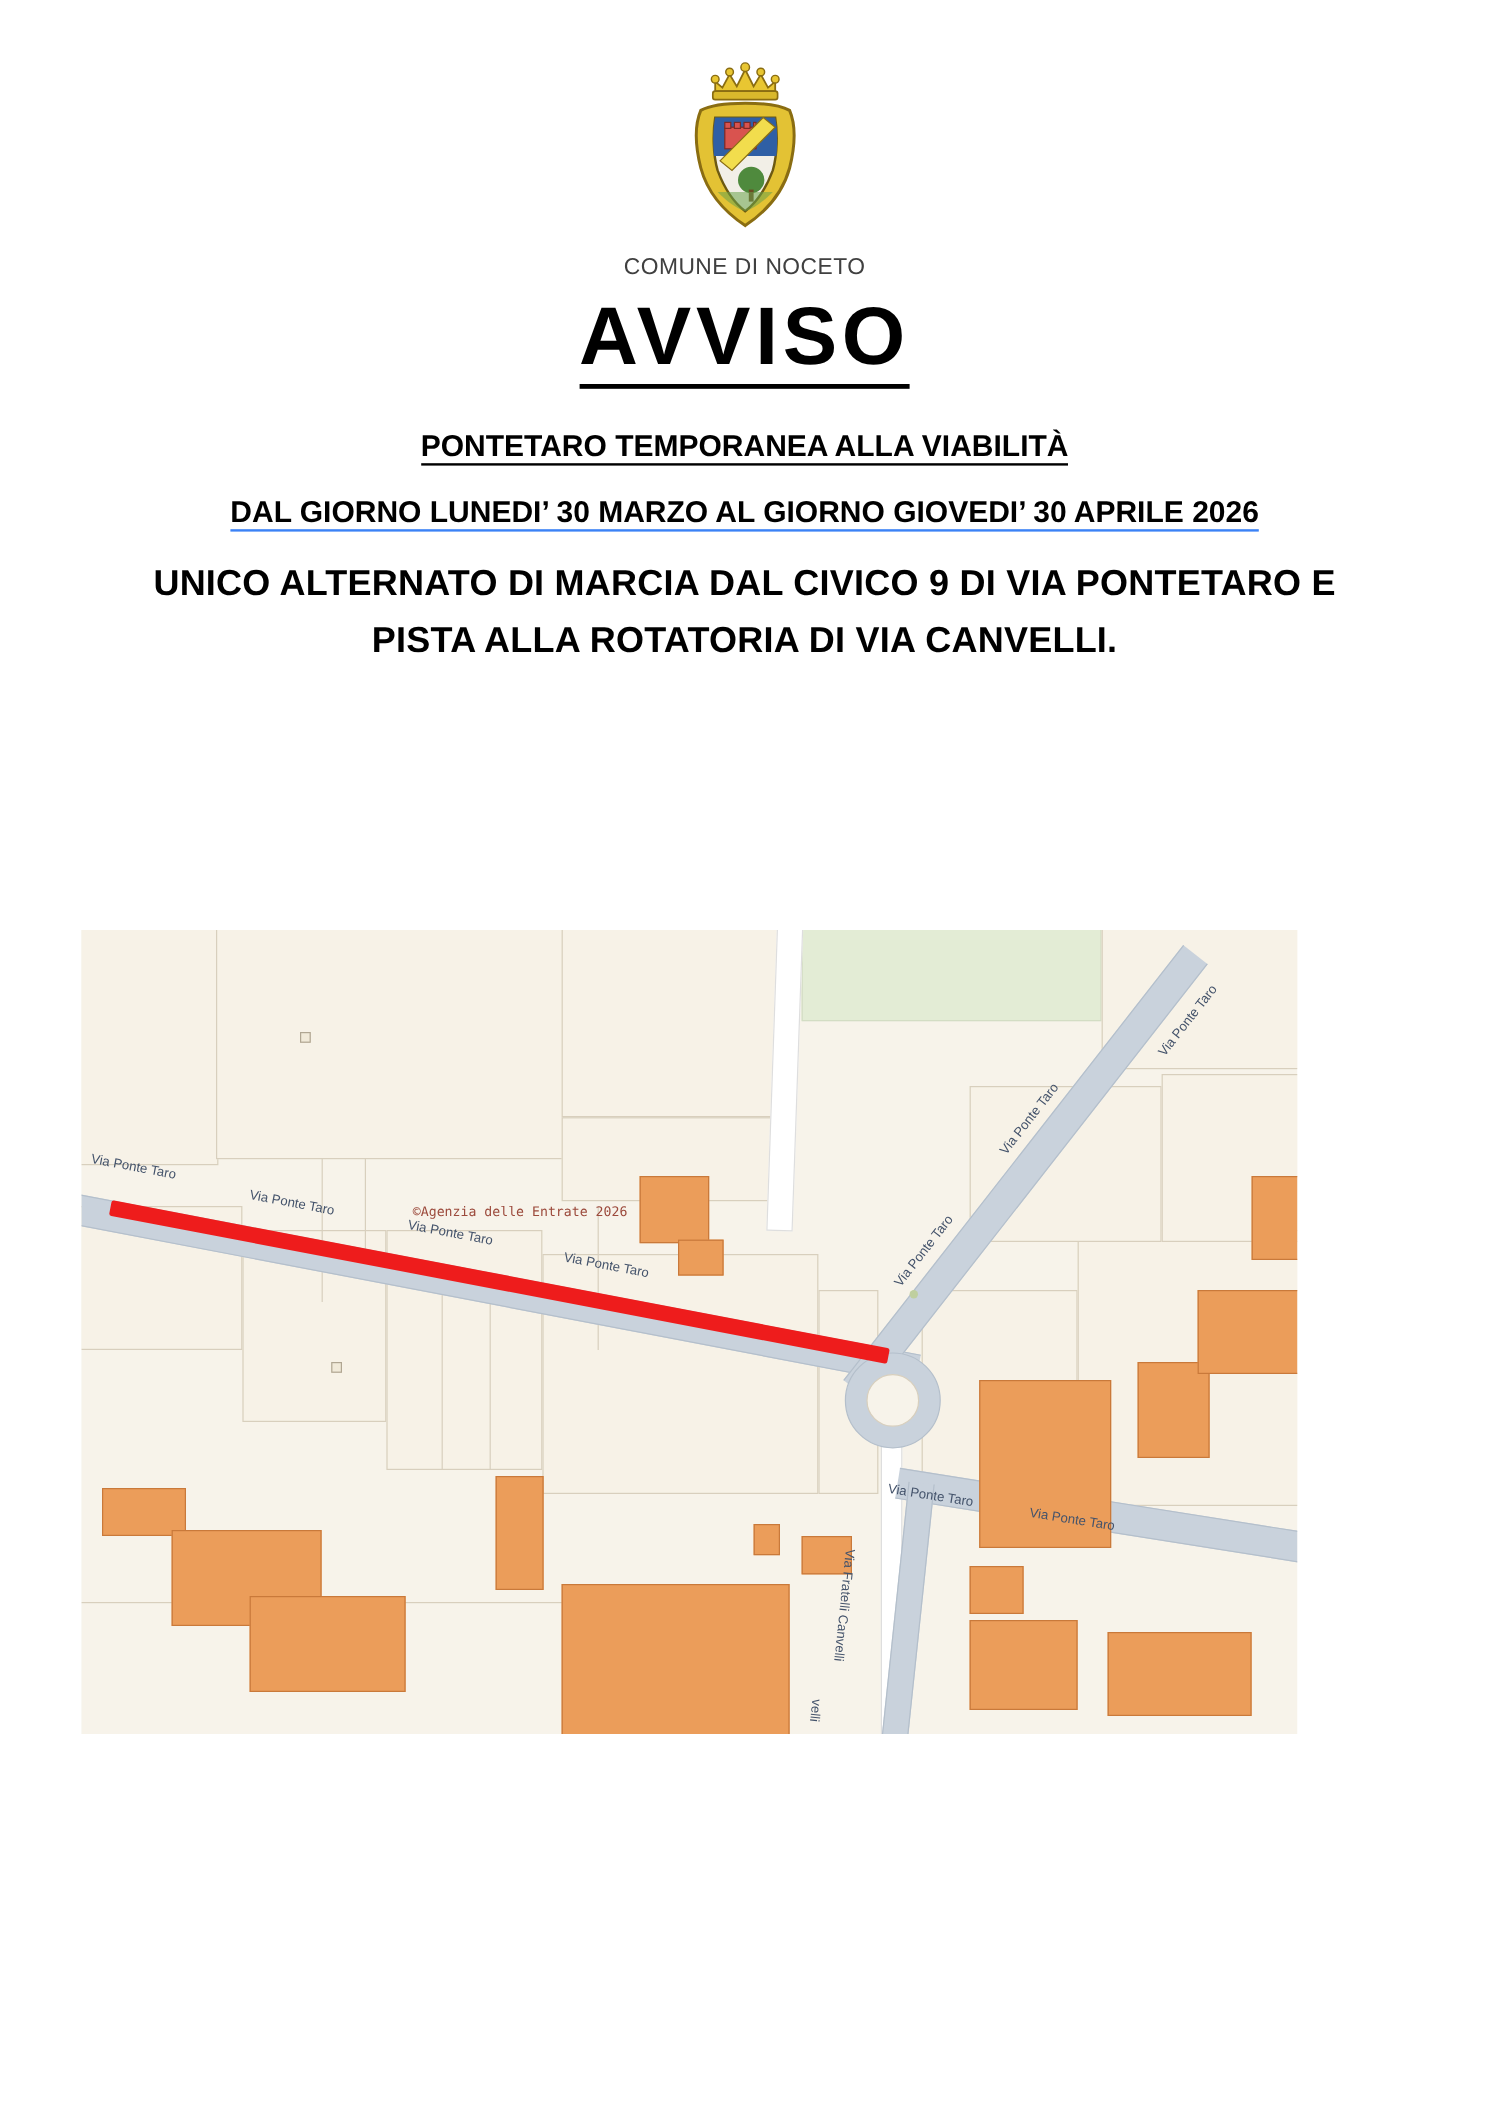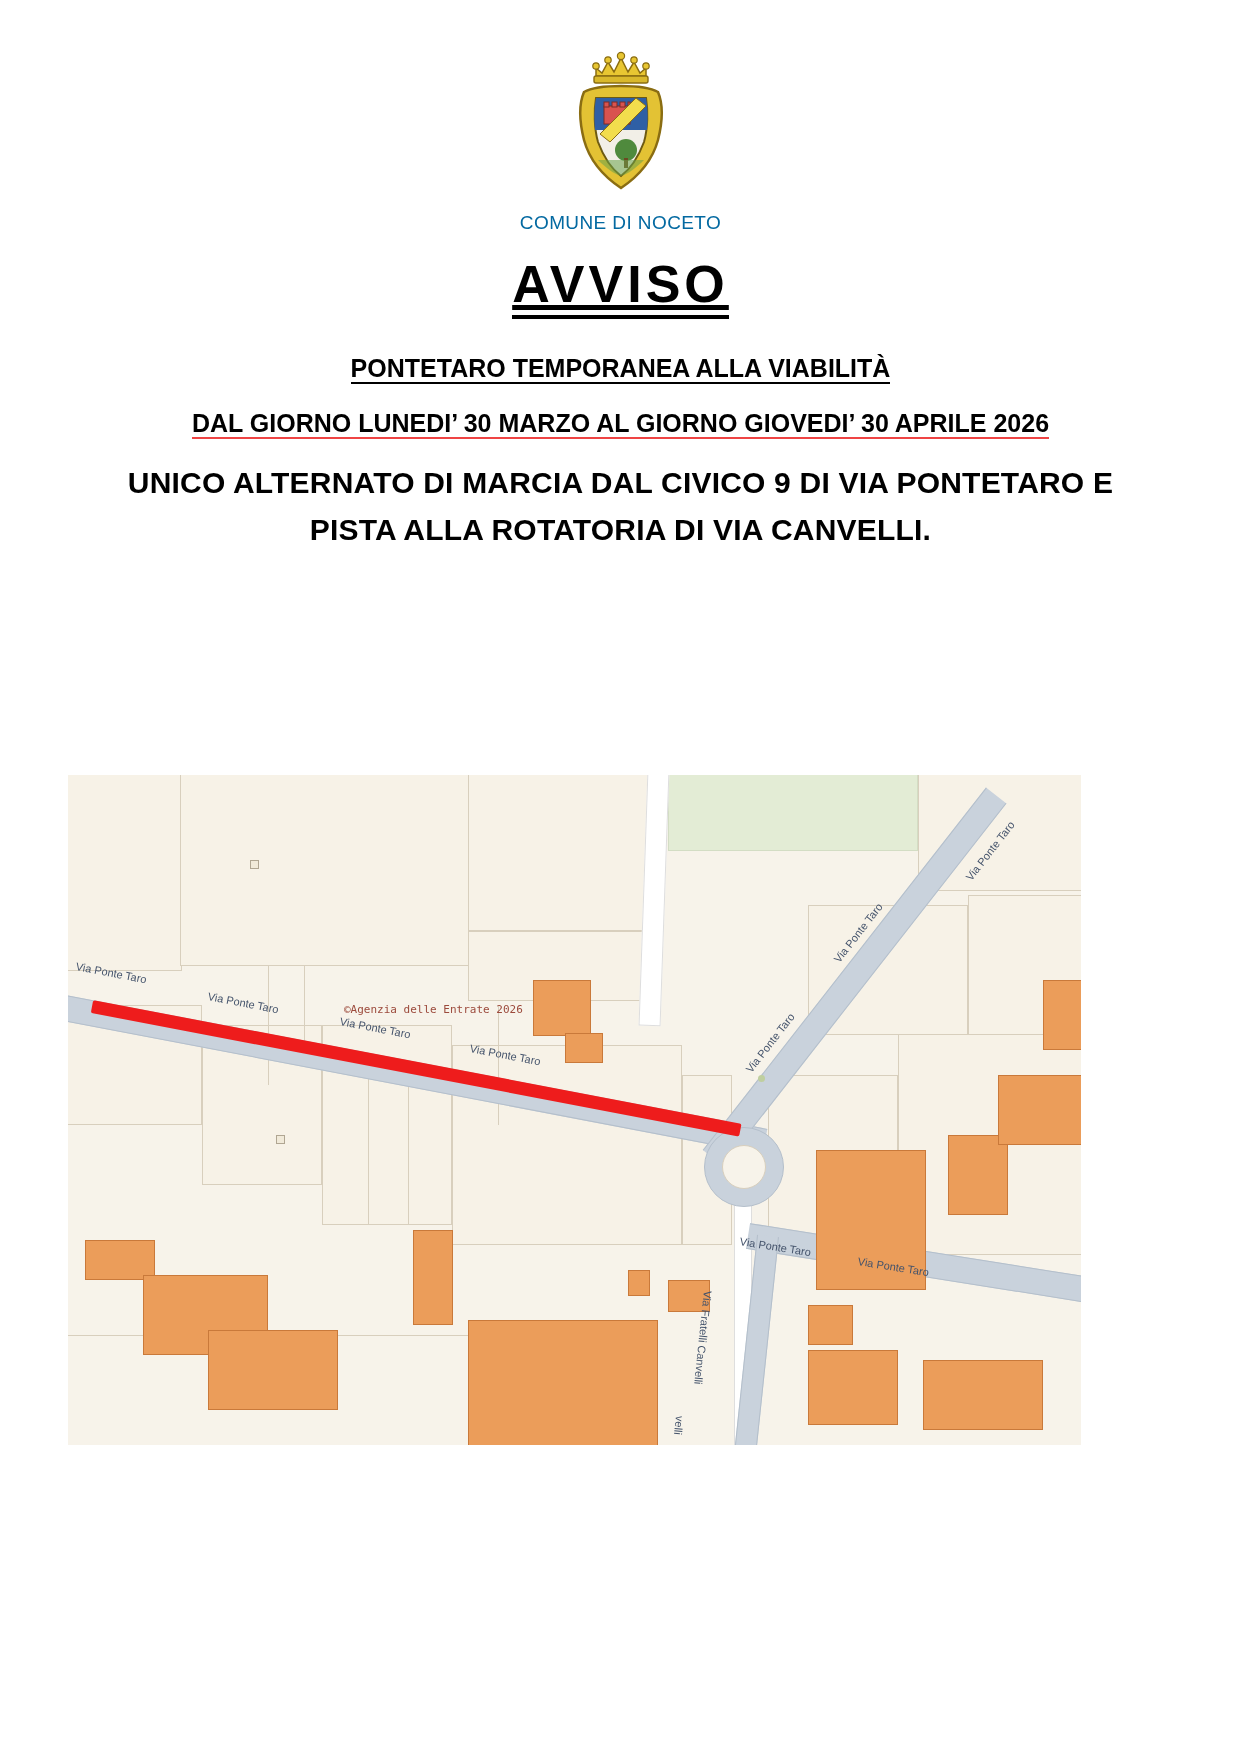--- a/index.html
+++ b/index.html
@@ -35,49 +35,48 @@
     height: 150px;
     position: relative;
   }
 
   
   .comune {
     text-align: center;
     font-size: 19px;
     letter-spacing: 0.4px;
     margin-top: 14px;
-    color: #0369a1;
+    color: #404040;
   }
   .avviso {
     text-align: center;
-    font-size: 52px;
+    font-size: 68px;
     font-weight: bold;
     letter-spacing: 4px;
-    margin-top: 24px;
+    margin-top: 12px;
     line-height: 1;
-    text-decoration: underline;
   }
   .avviso span {
     border-bottom: 4px solid #000;
     padding-bottom: 2px;
   }
   .subtitle1 {
     text-align: center;
     font-size: 25px;
     font-weight: bold;
     margin-top: 44px;
   }
   .subtitle1 span { border-bottom: 2px solid #000; }
   .subtitle2 {
     text-align: center;
     font-size: 25px;
     font-weight: bold;
     margin-top: 26px;
   }
-  .subtitle2 span { border-bottom: 2px solid #ef4444; }
+  .subtitle2 span { border-bottom: 2px solid #3b82f6; }
   .reason {
     text-align: center;
     font-size: 20px;
     font-weight: bold;
     letter-spacing: 2.4px;
     margin-top: 62px;
   }
   .body-lines {
     margin-top: 22px;
     text-align: center;

